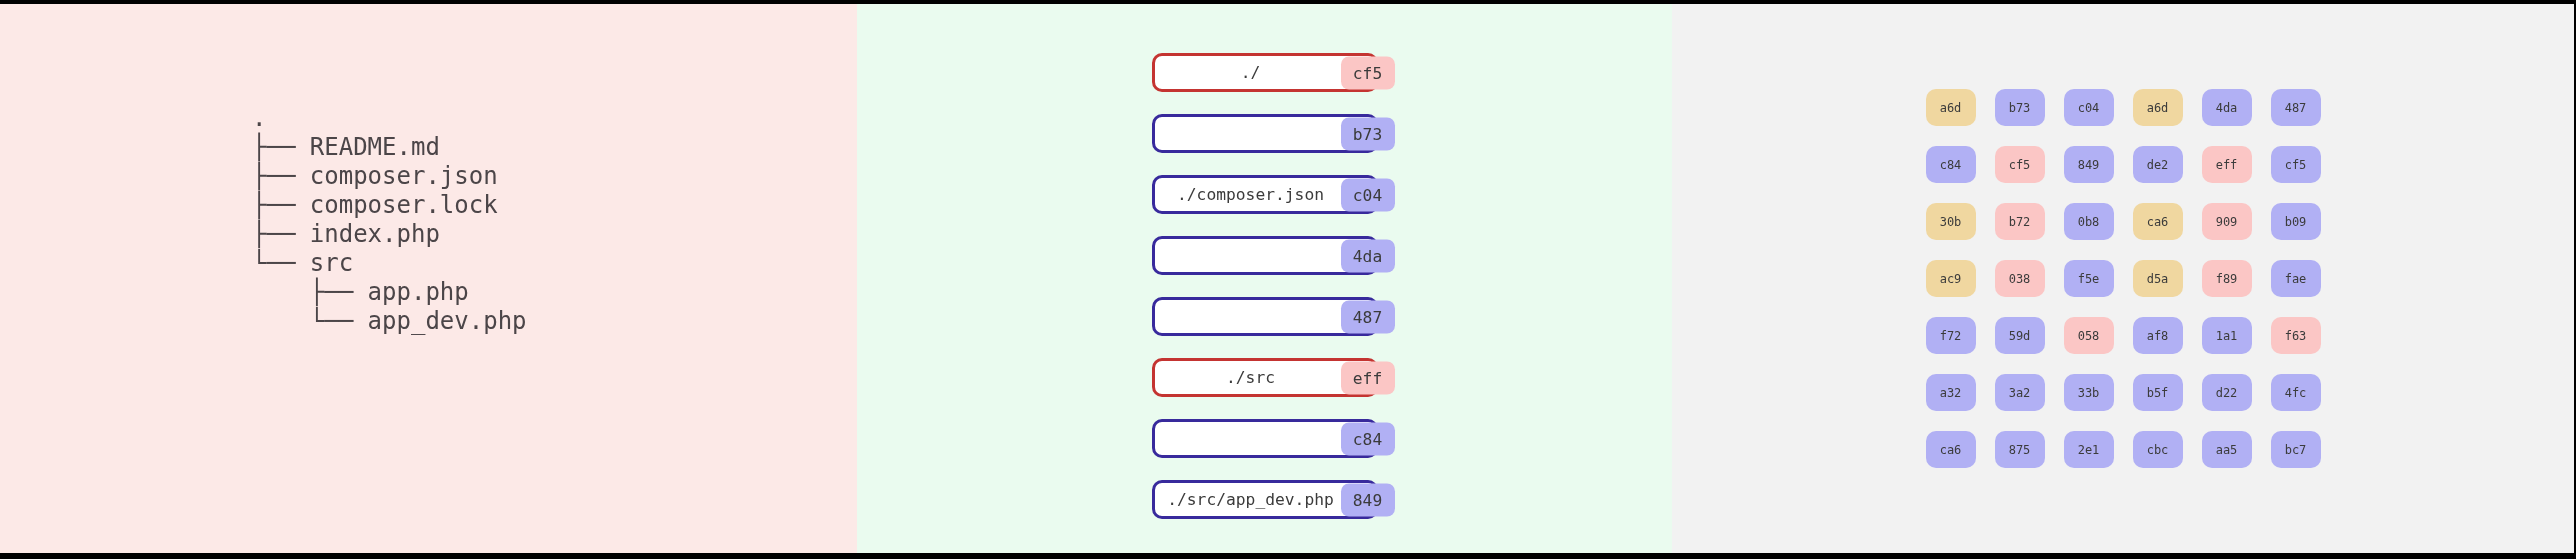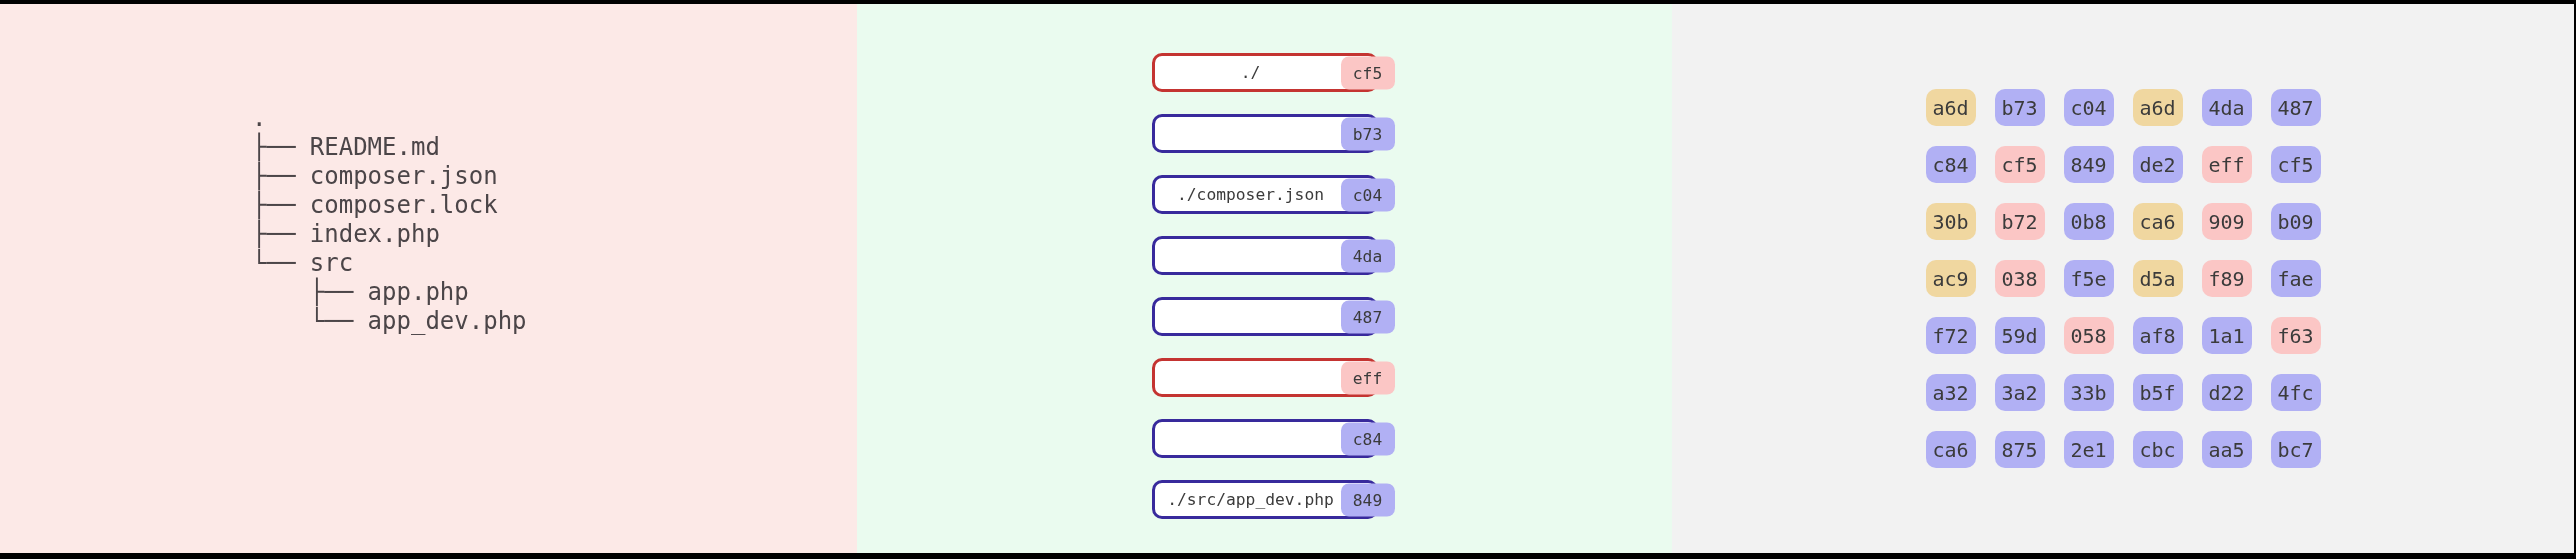--- a/index.html
+++ b/index.html
@@ -53,21 +53,21 @@
 
   
   .hash-grid {
     display:grid;
     grid-template-columns:repeat(6, 50px);
     gap:20px 19px;
   }
   .grid-cell {
     width:50px; height:37px; border-radius:10px;
     display:flex; align-items:center; justify-content:center;
-    font-size:20px; color:var(--badge-text);
+    font-size:12px; color:var(--badge-text);
   }
   .grid-cell.purple { background:var(--normal-badge-bg); }
   .grid-cell.pink   { background:var(--changed-badge-bg); }
   .grid-cell.yellow { background:var(--dir-badge-bg); }
 </style>
 </head>
 <body>
 
 <div class="stage">
   <div class="frame-bar top"></div>
@@ -97,20 +97,21 @@
             <span class="hash-path">./composer.json</span>
             <span class="hash-badge">c04</span>
           </div>
           <div class="hash-row normal">
             <span class="hash-badge">4da</span>
           </div>
           <div class="hash-row normal">
             <span class="hash-badge">487</span>
           </div>
           <div class="hash-row changed">
+            <span class="hash-path">./src</span>
             <span class="hash-badge">eff</span>
           </div>
           <div class="hash-row normal">
             <span class="hash-badge">c84</span>
           </div>
           <div class="hash-row normal">
             <span class="hash-path">./src/app_dev.php</span>
             <span class="hash-badge">849</span>
           </div>
         </div>

